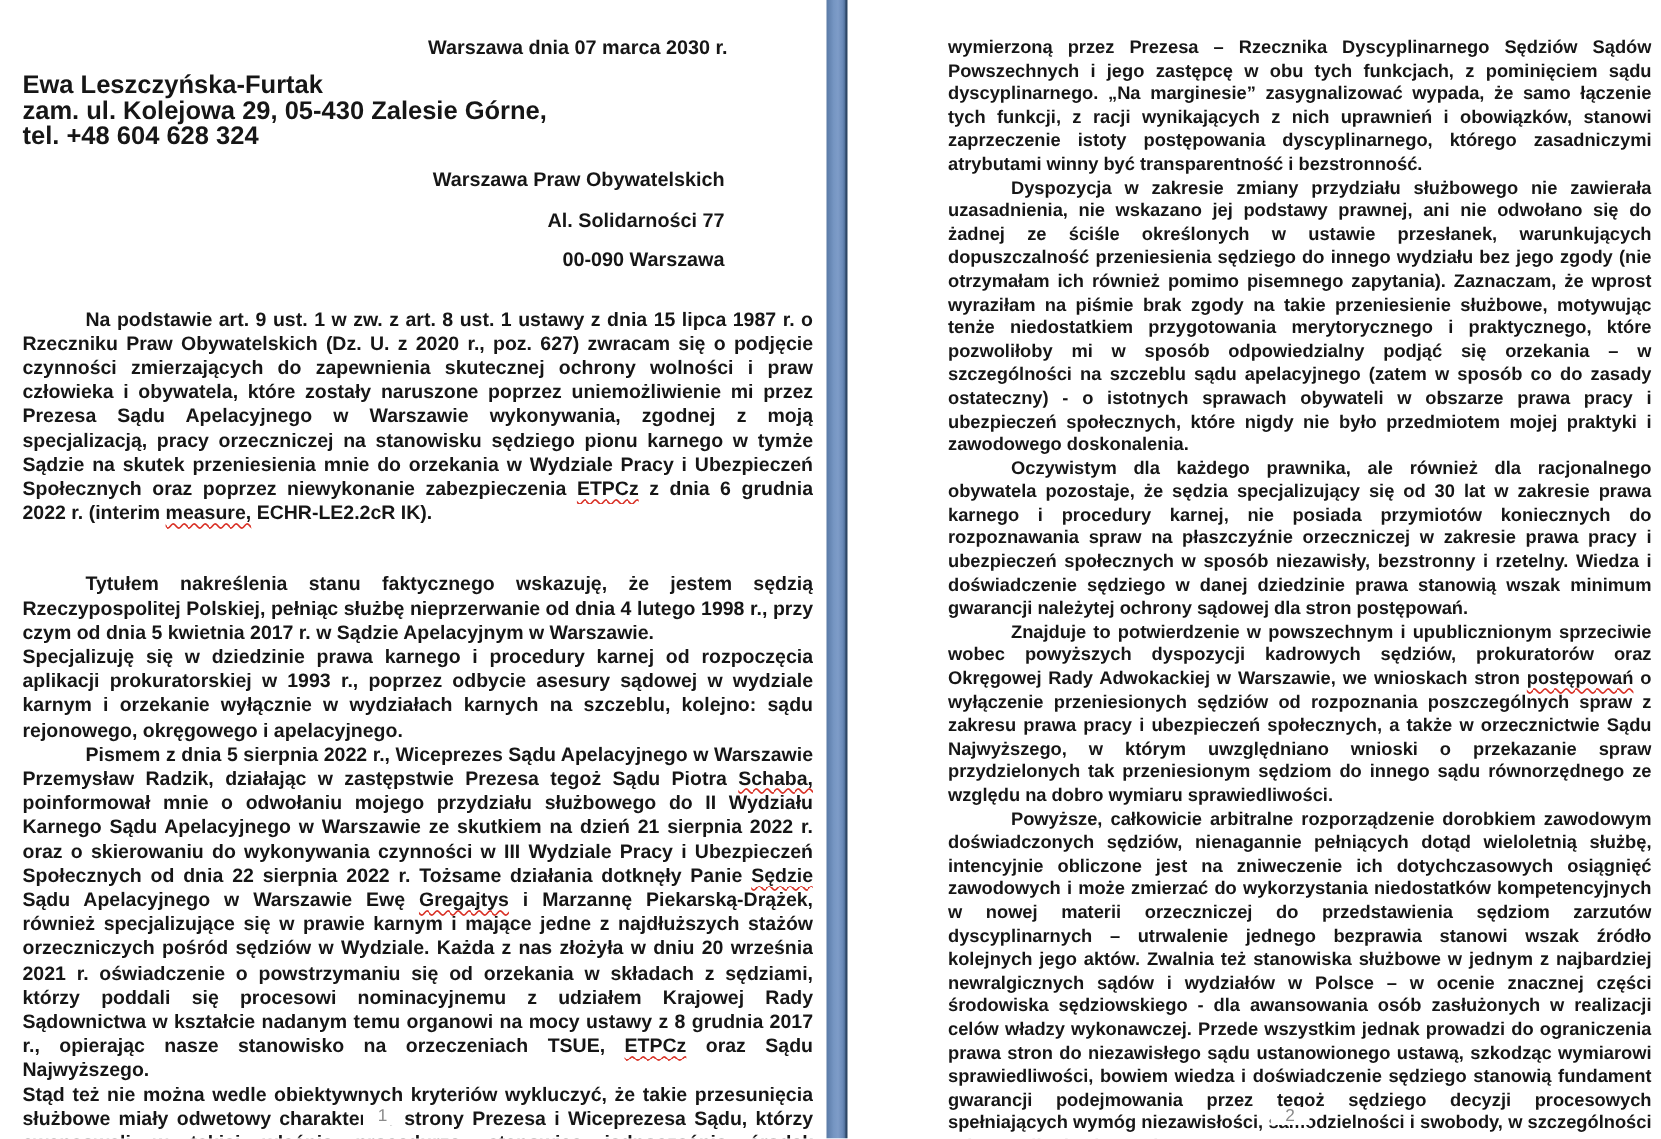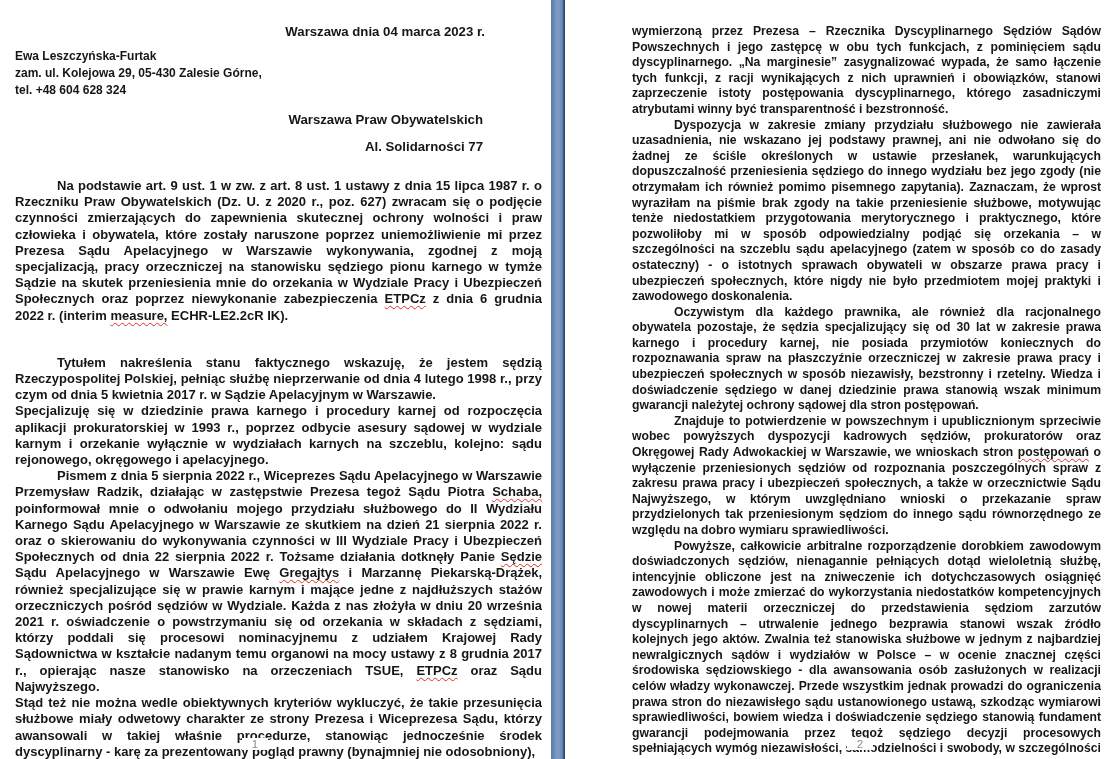--- a/index.html
+++ b/index.html
@@ -14,21 +14,21 @@
     font-family:"Liberation Sans","DejaVu Sans",sans-serif;
     color:var(--text);
   }
   .page{position:absolute;top:0;height:759px;overflow:hidden;font-weight:700;}
   #page1{left:15px;width:527px;font-size:13px;line-height:16.2px;}
   #page2{left:632px;width:469px;font-size:12.2px;line-height:15.6px;}
 
   
   .date-line{margin-top:23px;width:470px;text-align:right;font-size:13.2px;line-height:17px;}
   .sender{margin-top:8px;}
-  .sender div{font-size:12px;line-height:17px;white-space:nowrap;}
+  .sender div{font-size:17px;line-height:17px;white-space:nowrap;}
   .recipient{margin-top:8px;width:468px;text-align:right;}
   .recipient div{font-size:13.2px;line-height:26.5px;white-space:nowrap;}
 
   .body1{margin-top:18px;}
   .body2{margin-top:24px;}
   p.para{margin:0;text-align:justify;}
   p.para.indent{text-indent:42px;}
   p.para.gap{margin-top:31px;}
 
   .sq{
@@ -52,29 +52,30 @@
     position:absolute;left:551px;top:0;width:14px;height:759px;
     background:linear-gradient(90deg,
       #5a7aa6 0%, #7696c3 35%, #7e9cc8 55%, #6888b6 78%,
       #54749f 86%, #2c4564 93%, #2c4564 100%);
   }
 </style>
 </head>
 <body>
 
 <div class="page" id="page1">
-  <div class="date-line">Warszawa dnia 04 marca 2023 r.</div>
+  <div class="date-line">Warszawa dnia 07 marca 2030 r.</div>
   <div class="sender">
       <div class="">Ewa Leszczyńska-Furtak</div>
       <div class="">zam. ul. Kolejowa 29, 05-430 Zalesie Górne,</div>
       <div class="">tel. +48 604 628 324</div>
     </div>
   <div class="recipient">
       <div class="">Warszawa Praw Obywatelskich</div>
       <div class="">Al. Solidarności 77</div>
+      <div class="">00-090 Warszawa</div>
     </div>
   <div class="body1">
       <p class="para indent">Na podstawie art. 9 ust. 1 w zw. z art. 8 ust. 1 ustawy z dnia 15 lipca 1987 r. o Rzeczniku Praw Obywatelskich (Dz. U. z 2020 r., poz. 627) zwracam się o podjęcie czynności zmierzających do zapewnienia skutecznej ochrony wolności i praw człowieka i obywatela, które zostały naruszone poprzez uniemożliwienie mi przez Prezesa Sądu Apelacyjnego w Warszawie wykonywania, zgodnej z moją specjalizacją, pracy orzeczniczej na stanowisku sędziego pionu karnego w tymże Sądzie na skutek przeniesienia mnie do orzekania w Wydziale Pracy i Ubezpieczeń Społecznych oraz poprzez niewykonanie zabezpieczenia <span class="sq">ETPCz</span> z dnia 6 grudnia 2022 r. (interim <span class="sq">measure,</span> ECHR-LE2.2cR IK).</p>
       <p class="para indent gap">Tytułem nakreślenia stanu faktycznego wskazuję, że jestem sędzią Rzeczypospolitej Polskiej, pełniąc służbę nieprzerwanie od dnia 4 lutego 1998 r., przy czym od dnia 5 kwietnia 2017 r. w Sądzie Apelacyjnym w Warszawie.</p>
       <p class="para">Specjalizuję się w dziedzinie prawa karnego i procedury karnej od rozpoczęcia aplikacji prokuratorskiej w 1993 r., poprzez odbycie asesury sądowej w wydziale karnym i orzekanie wyłącznie w wydziałach karnych na szczeblu, kolejno: sądu rejonowego, okręgowego i apelacyjnego.</p>
       <p class="para indent">Pismem z dnia 5 sierpnia 2022 r., Wiceprezes Sądu Apelacyjnego w Warszawie Przemysław Radzik, działając w zastępstwie Prezesa tegoż Sądu  Piotra <span class="sq">Schaba,</span> poinformował mnie o odwołaniu mojego przydziału służbowego do II Wydziału Karnego Sądu Apelacyjnego w  Warszawie ze skutkiem na dzień 21 sierpnia 2022 r. oraz o skierowaniu do wykonywania czynności w III Wydziale Pracy i Ubezpieczeń Społecznych od dnia 22 sierpnia 2022 r. Tożsame działania dotknęły Panie <span class="sq">Sędzie</span> Sądu Apelacyjnego w Warszawie Ewę <span class="sq">Gregajtys</span> i Marzannę Piekarską-Drążek, również specjalizujące się w prawie karnym i mające jedne z najdłuższych stażów orzeczniczych pośród sędziów w Wydziale. Każda z nas złożyła w dniu 20 września 2021 r. oświadczenie o powstrzymaniu się od orzekania w składach z sędziami, którzy poddali się procesowi nominacyjnemu z udziałem Krajowej Rady Sądownictwa w kształcie nadanym temu organowi na mocy ustawy z 8 grudnia 2017 r., opierając nasze stanowisko na orzeczeniach TSUE, <span class="sq">ETPCz</span> oraz Sądu Najwyższego.</p>
       <p class="para">Stąd też nie można wedle obiektywnych kryteriów wykluczyć, że takie przesunięcia służbowe miały odwetowy charakter ze strony Prezesa i Wiceprezesa Sądu, którzy awansowali w takiej właśnie procedurze, stanowiąc jednocześnie środek dyscyplinarny -  karę za prezentowany pogląd prawny (bynajmniej nie odosobniony),</p>
     </div>
   <div class="pagenum" id="pagenum1">
     <span>1</span>

